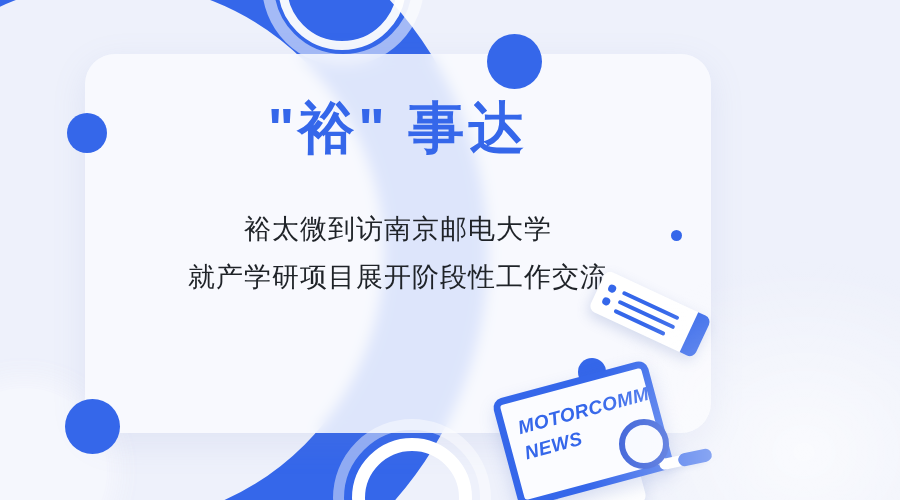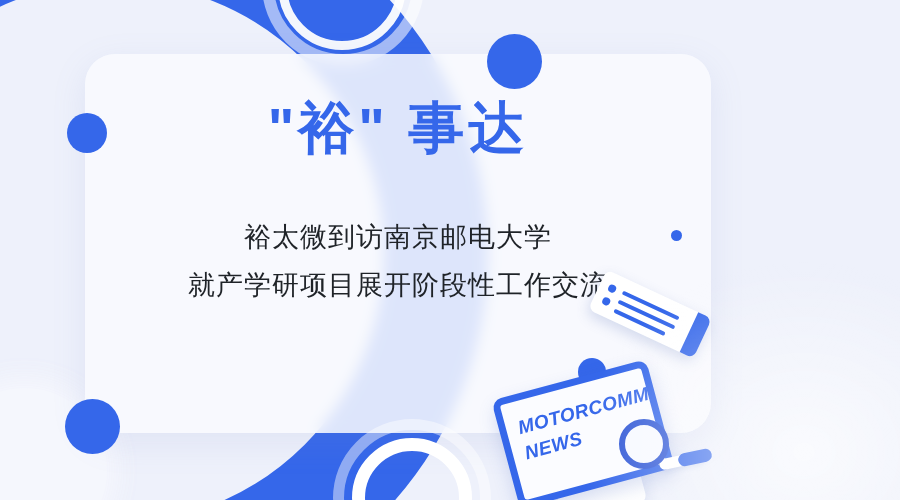--- a/index.html
+++ b/index.html
@@ -137,21 +137,21 @@
   .headline {
     font-size: 56px;
     font-weight: 700;
     color: #3567ea;
     letter-spacing: 4px;
     line-height: 1.15;
     white-space: nowrap;
     margin: 0;
   }
   .subtitle {
-    margin: 12px;
+    margin: 4px;
     padding-top: 42px;
     text-align: center;
     color: #1f2328;
     font-size: 27px;
     line-height: 1.75;
     letter-spacing: 1px;
     white-space: nowrap;
   }
   .subtitle .line { display: block; }
 

